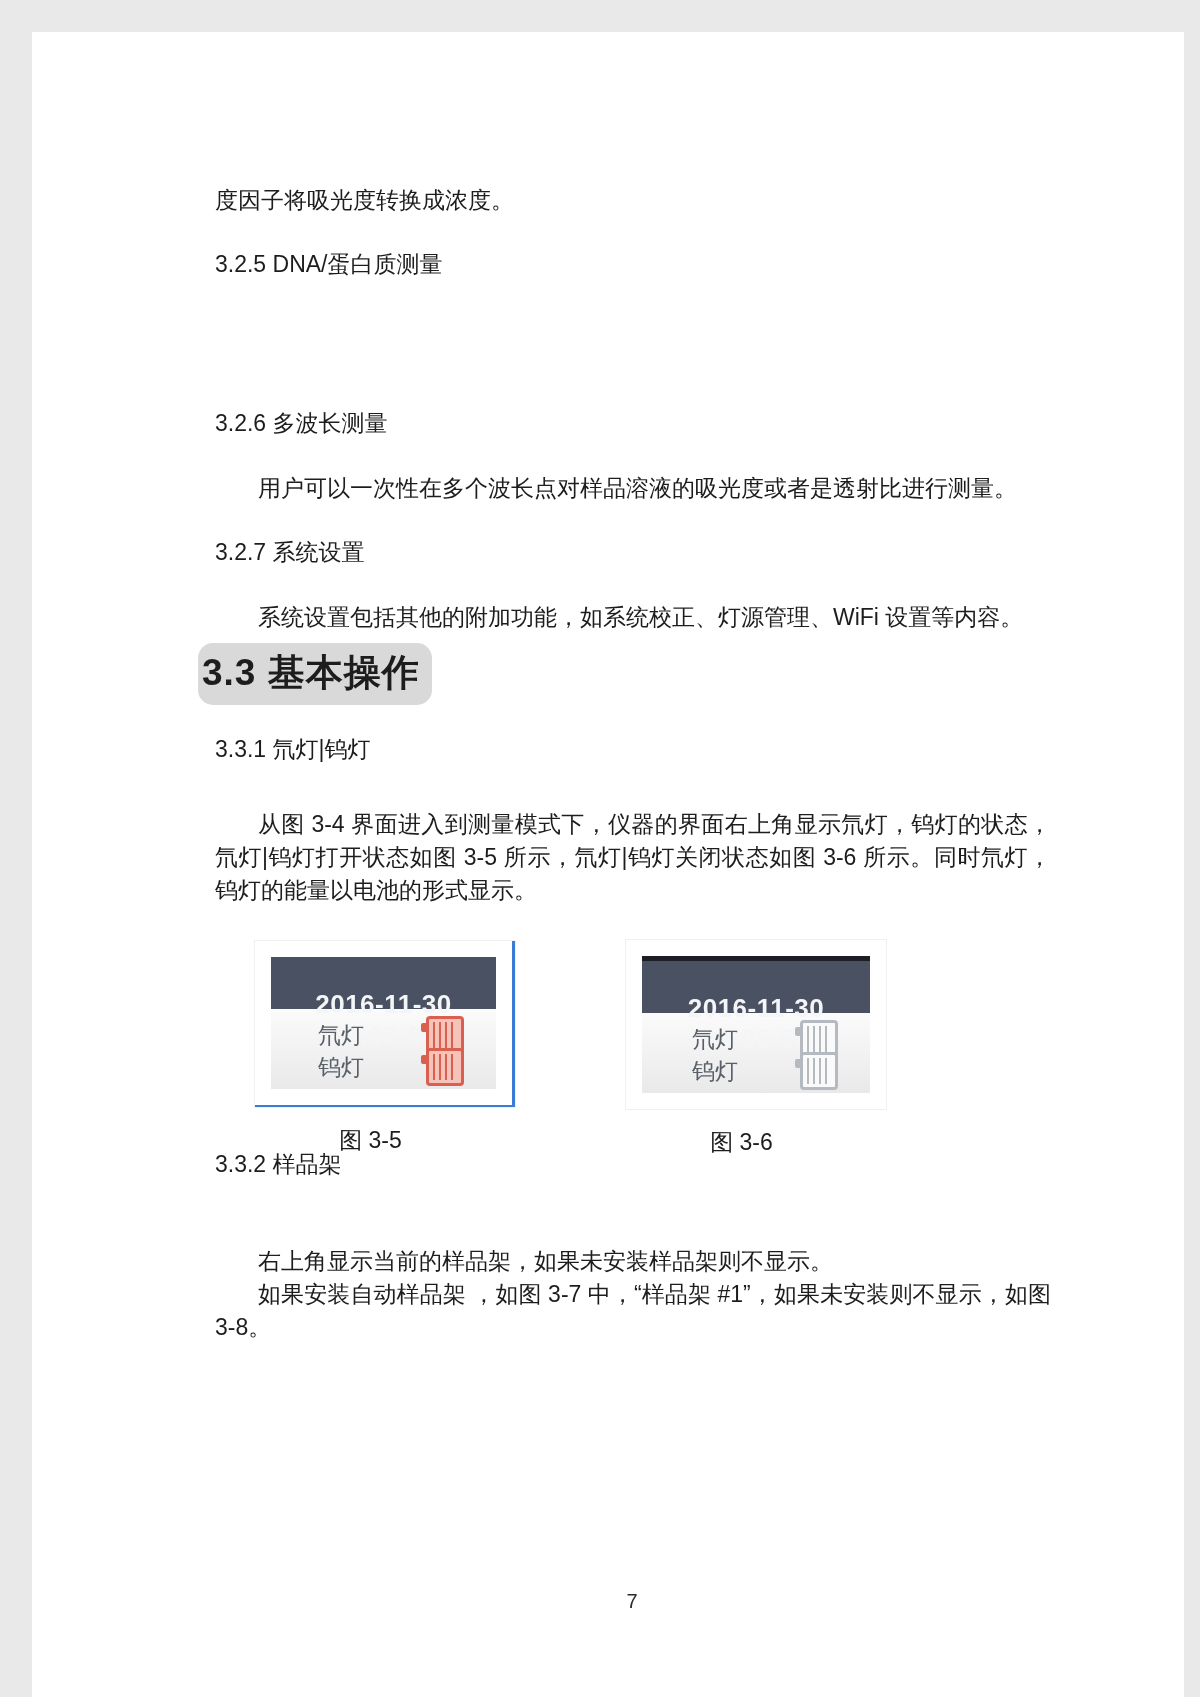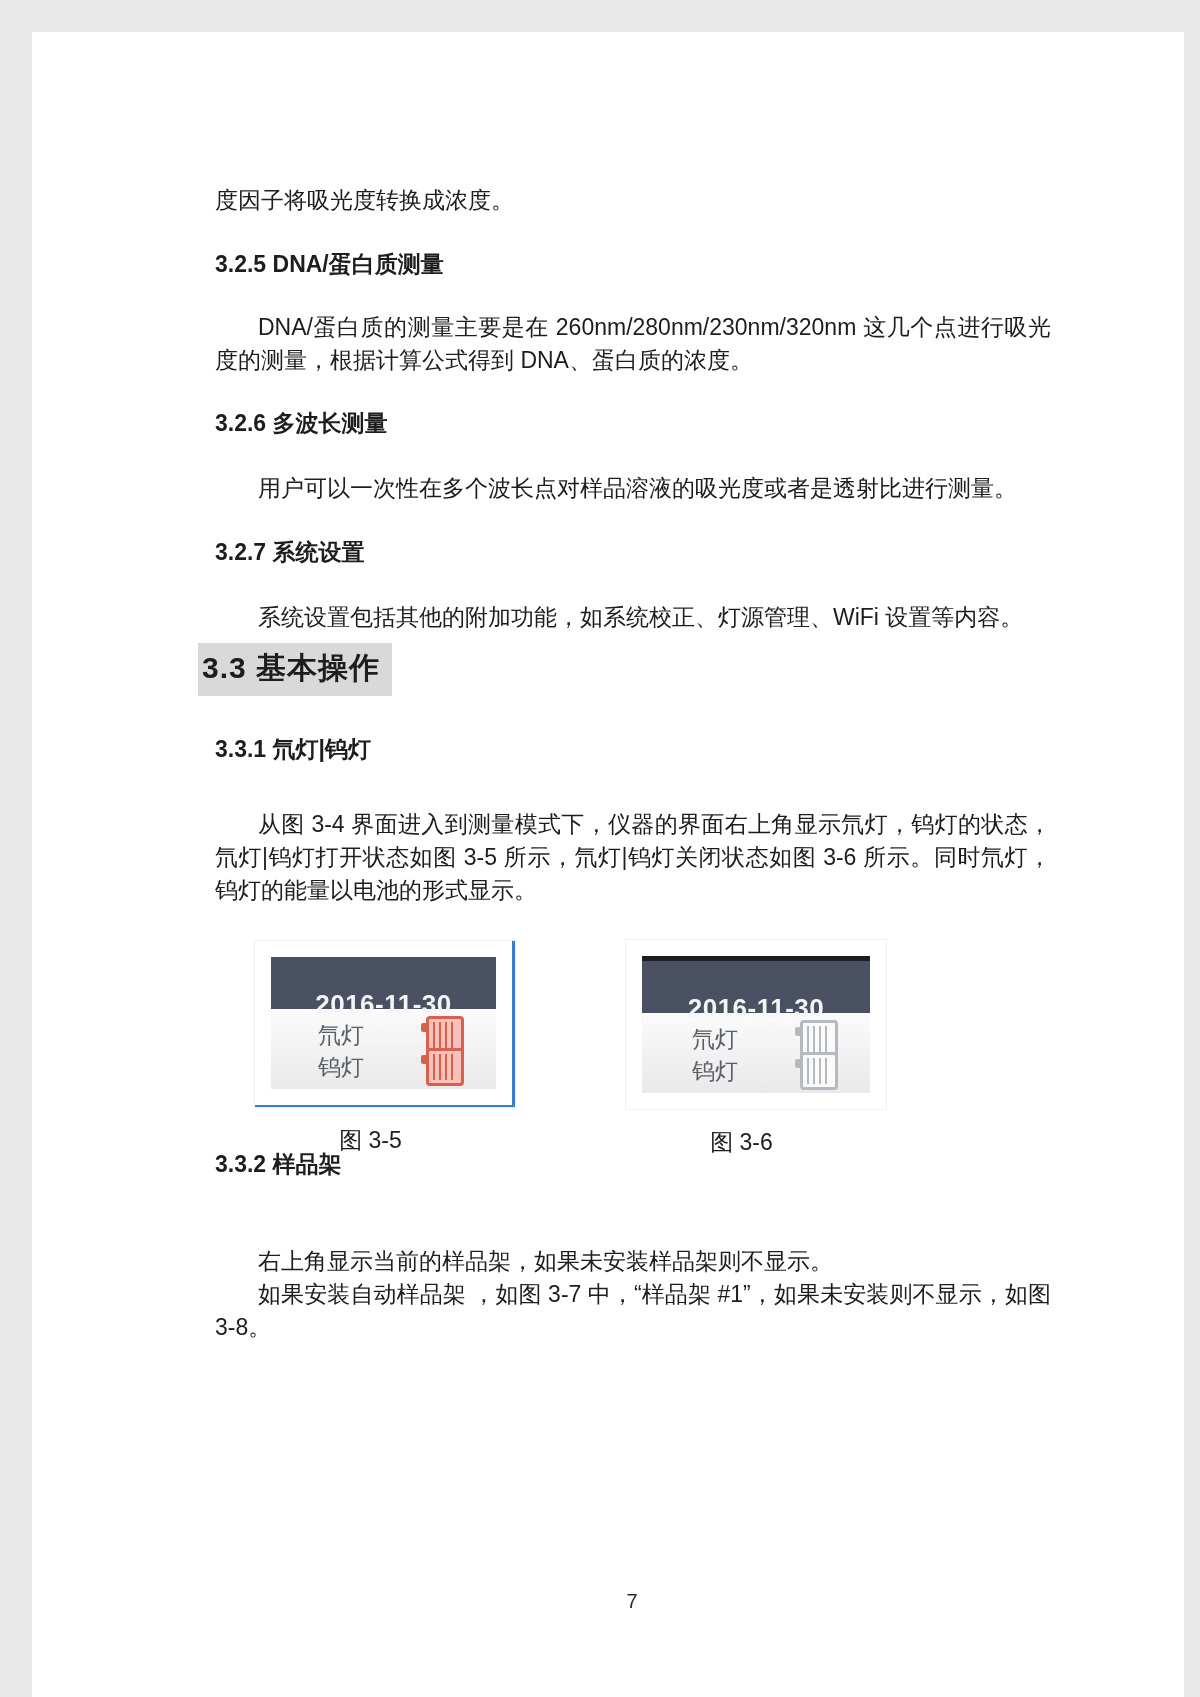--- a/index.html
+++ b/index.html
@@ -15,28 +15,29 @@
   }
   .abs { position:absolute; }
   .body-text {
     left:167px; width:868px;
     font-size:23px; line-height:33px;
     text-align:justify;
   }
   .indent { text-indent:43px; }
   .sec-heading {
     left:167px; width:868px;
-    font-size:23px; line-height:30px;font-weight:bold;
+    font-size:23px; line-height:30px;
   }
   .big-heading {
     left:166px;
-    font-size:30px; font-weight:bold;
+    font-size:37px; font-weight:bold;
     background:var(--heading-highlight,#d9d9d9);
     padding:5px 12px 7px 4px;
     letter-spacing:1px;
+    border-radius:15px;
   }
   .bullet-line {
     left:167px; width:868px;
     font-size:23px; line-height:33px;
   }
   .page-number {
     left:0; width:100%;
     text-align:center;
     font-size:20px; color:#2a2a2a;
   }
@@ -112,21 +113,20 @@
 </style>
 </head>
 <body>
 
 <div class="page">
 
   <div class="abs body-text" style="top:136px">度因子将吸光度转换成浓度。</div>
 
   <div class="abs sec-heading" style="top:201px">3.2.5 DNA/蛋白质测量</div>
 
-  <div class="abs body-text indent" style="top:263px">DNA/蛋白质的测量主要是在 260nm/280nm/230nm/320nm 这几个点进行吸光度的测量，根据计算公式得到 DNA、蛋白质的浓度。</div>
 
   <div class="abs sec-heading" style="top:360px">3.2.6 多波长测量</div>
 
   <div class="abs body-text indent" style="top:424px">用户可以一次性在多个波长点对样品溶液的吸光度或者是透射比进行测量。</div>
 
   <div class="abs sec-heading" style="top:489px">3.2.7 系统设置</div>
 
   <div class="abs body-text indent" style="top:553px">系统设置包括其他的附加功能，如系统校正、灯源管理、WiFi 设置等内容。</div>
 
   <div class="abs big-heading" style="top:611px">3.3  基本操作</div>

